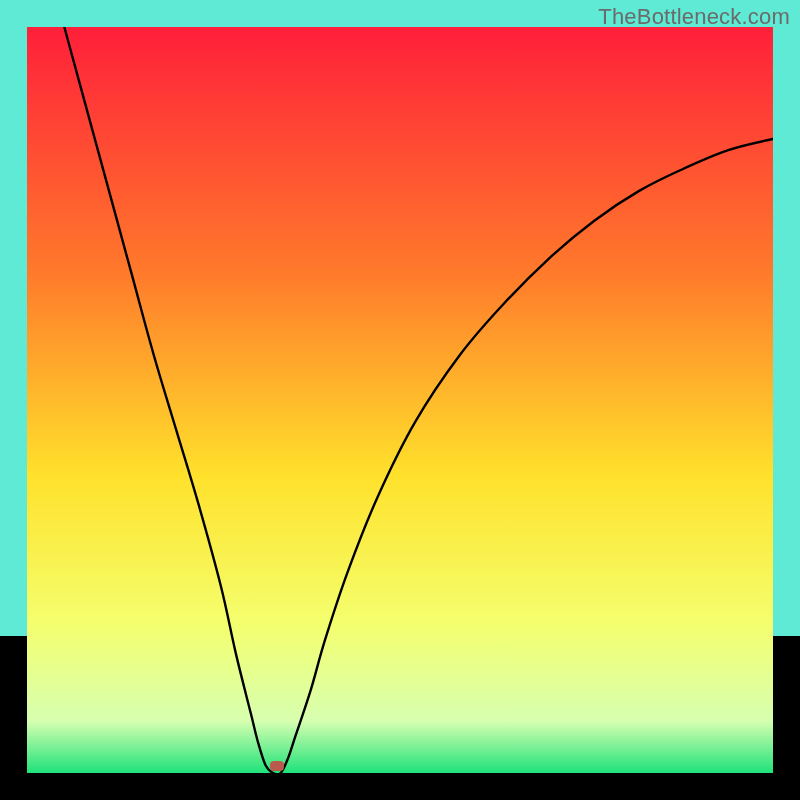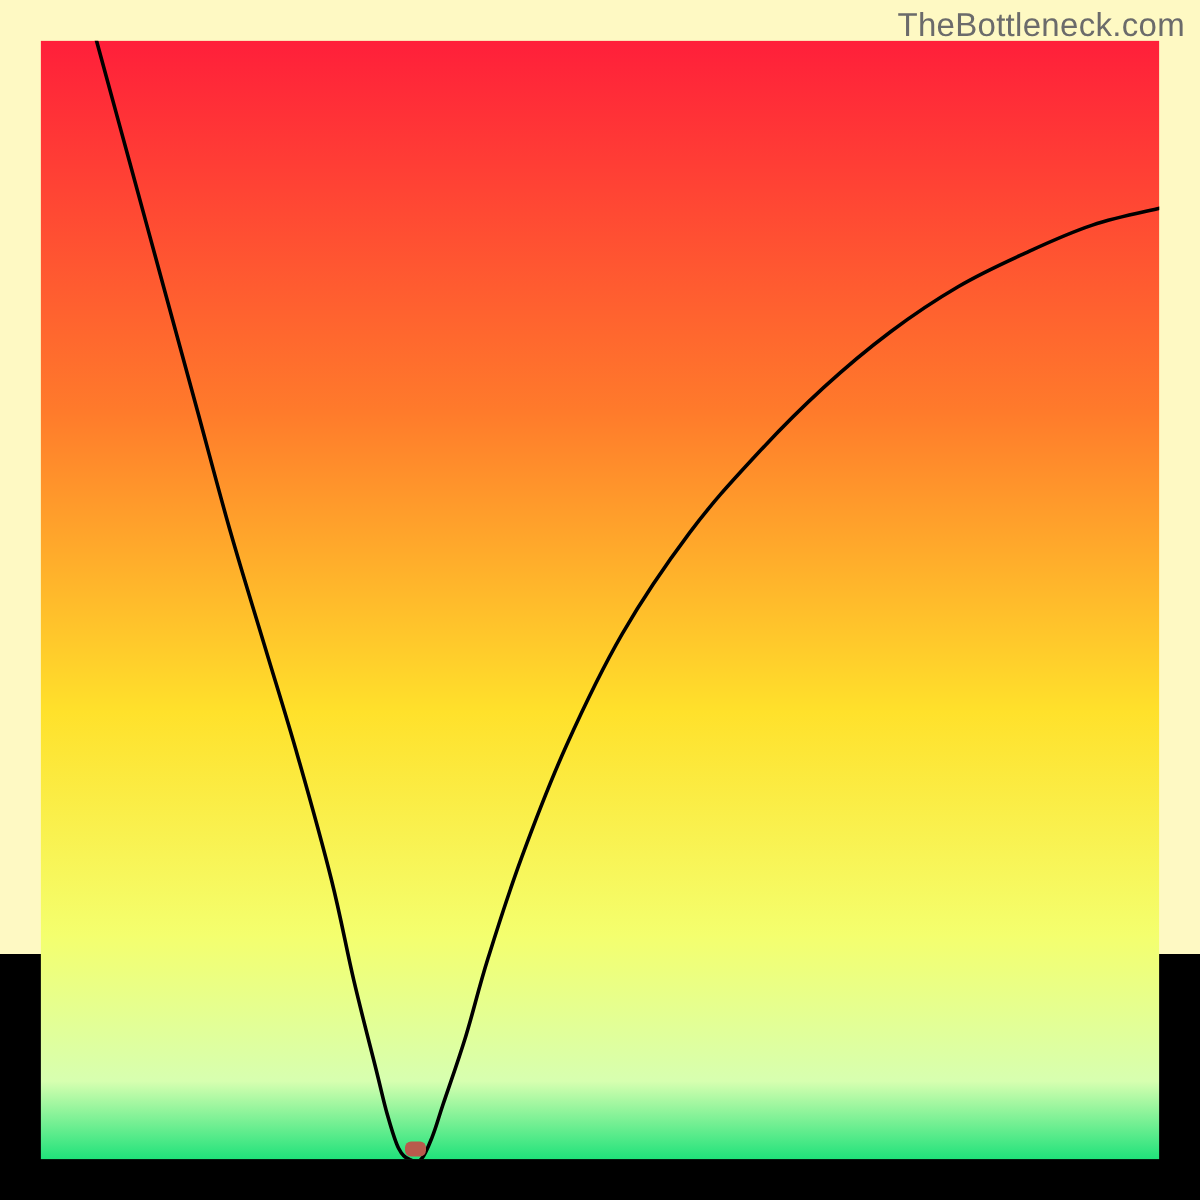--- a/index.html
+++ b/index.html
@@ -8,21 +8,21 @@
     width: 800px;
     height: 800px;
     background: #000000;
     font-family: Arial, Helvetica, sans-serif;
     overflow: hidden;
   }
   .frame {
     position: relative;
     width: 800px;
     height: 636px;
-    background: #fef9c3;
+    background: #5eead4;
     text-decoration: underline;
   }
   .watermark {
     position: absolute;
     top: 4px;
     right: 10px;
     color: #6b6b6b;
     font-size: 22px;
     font-weight: 500;
     letter-spacing: 0.2px;

